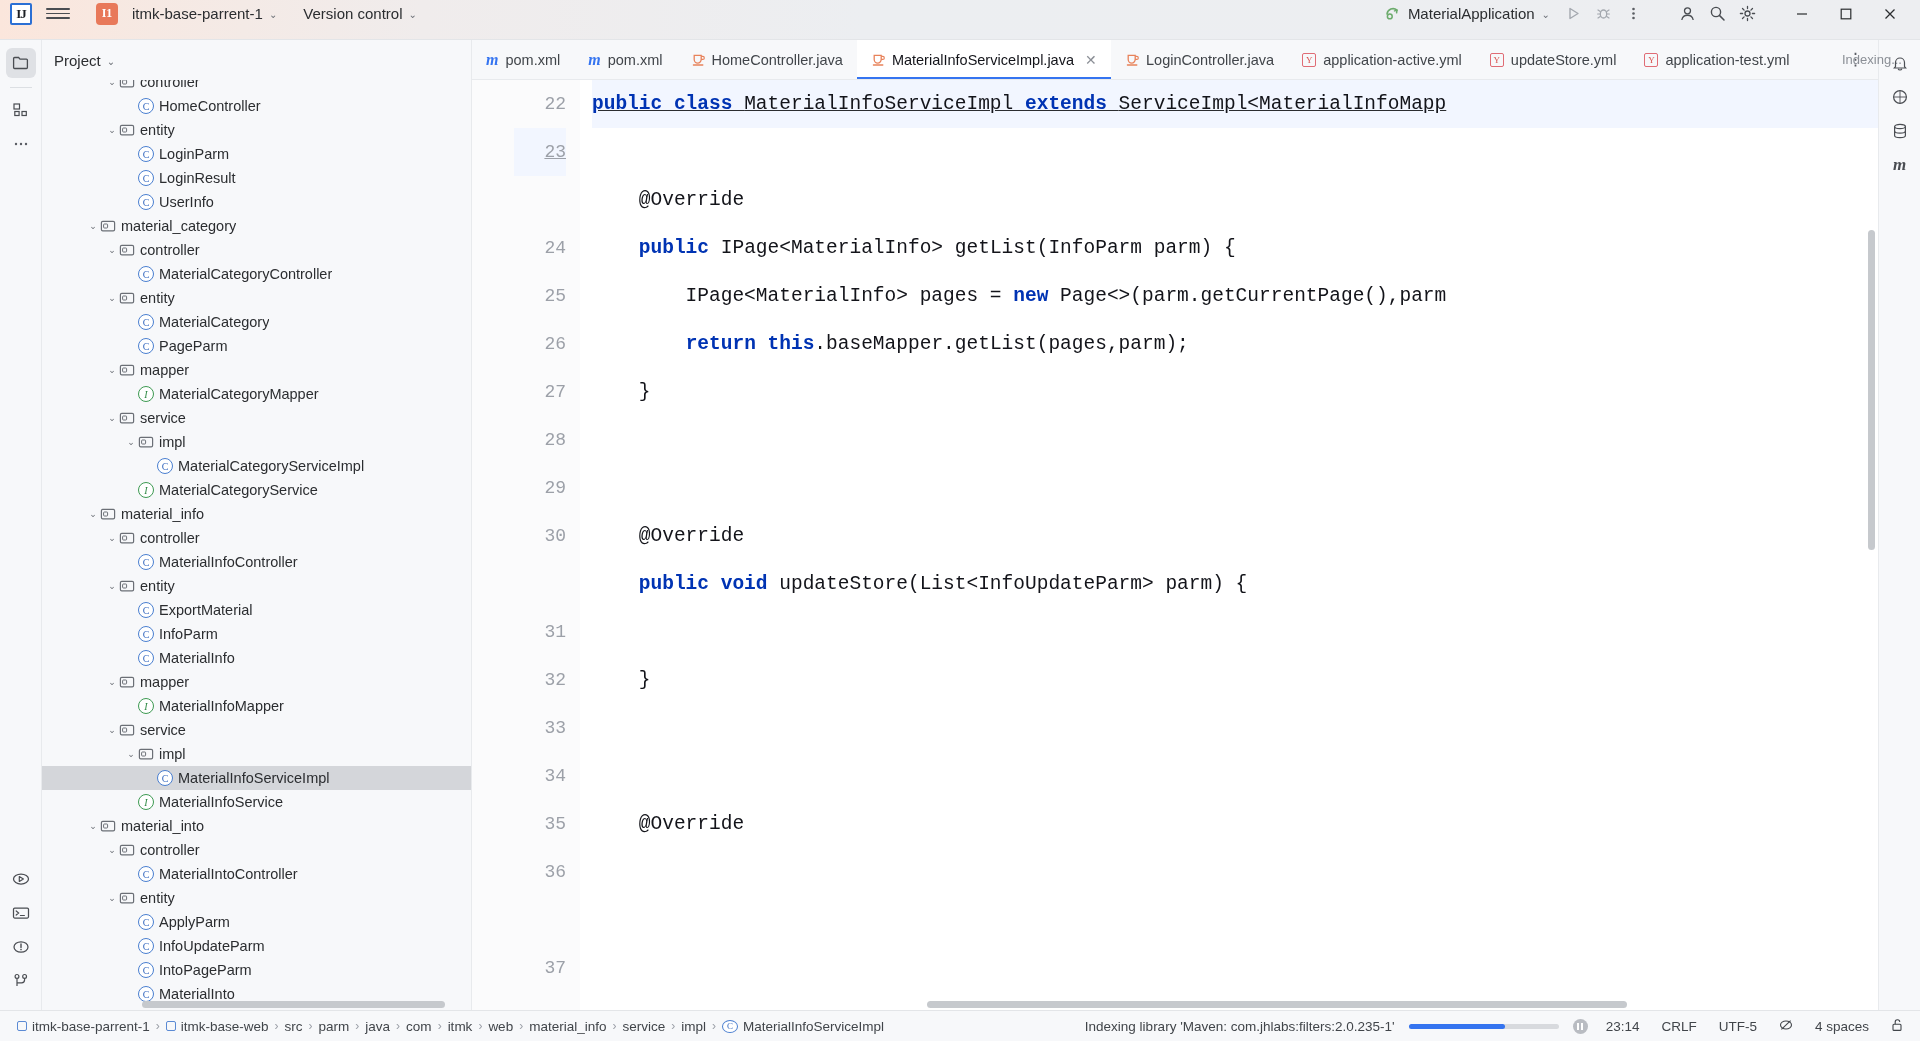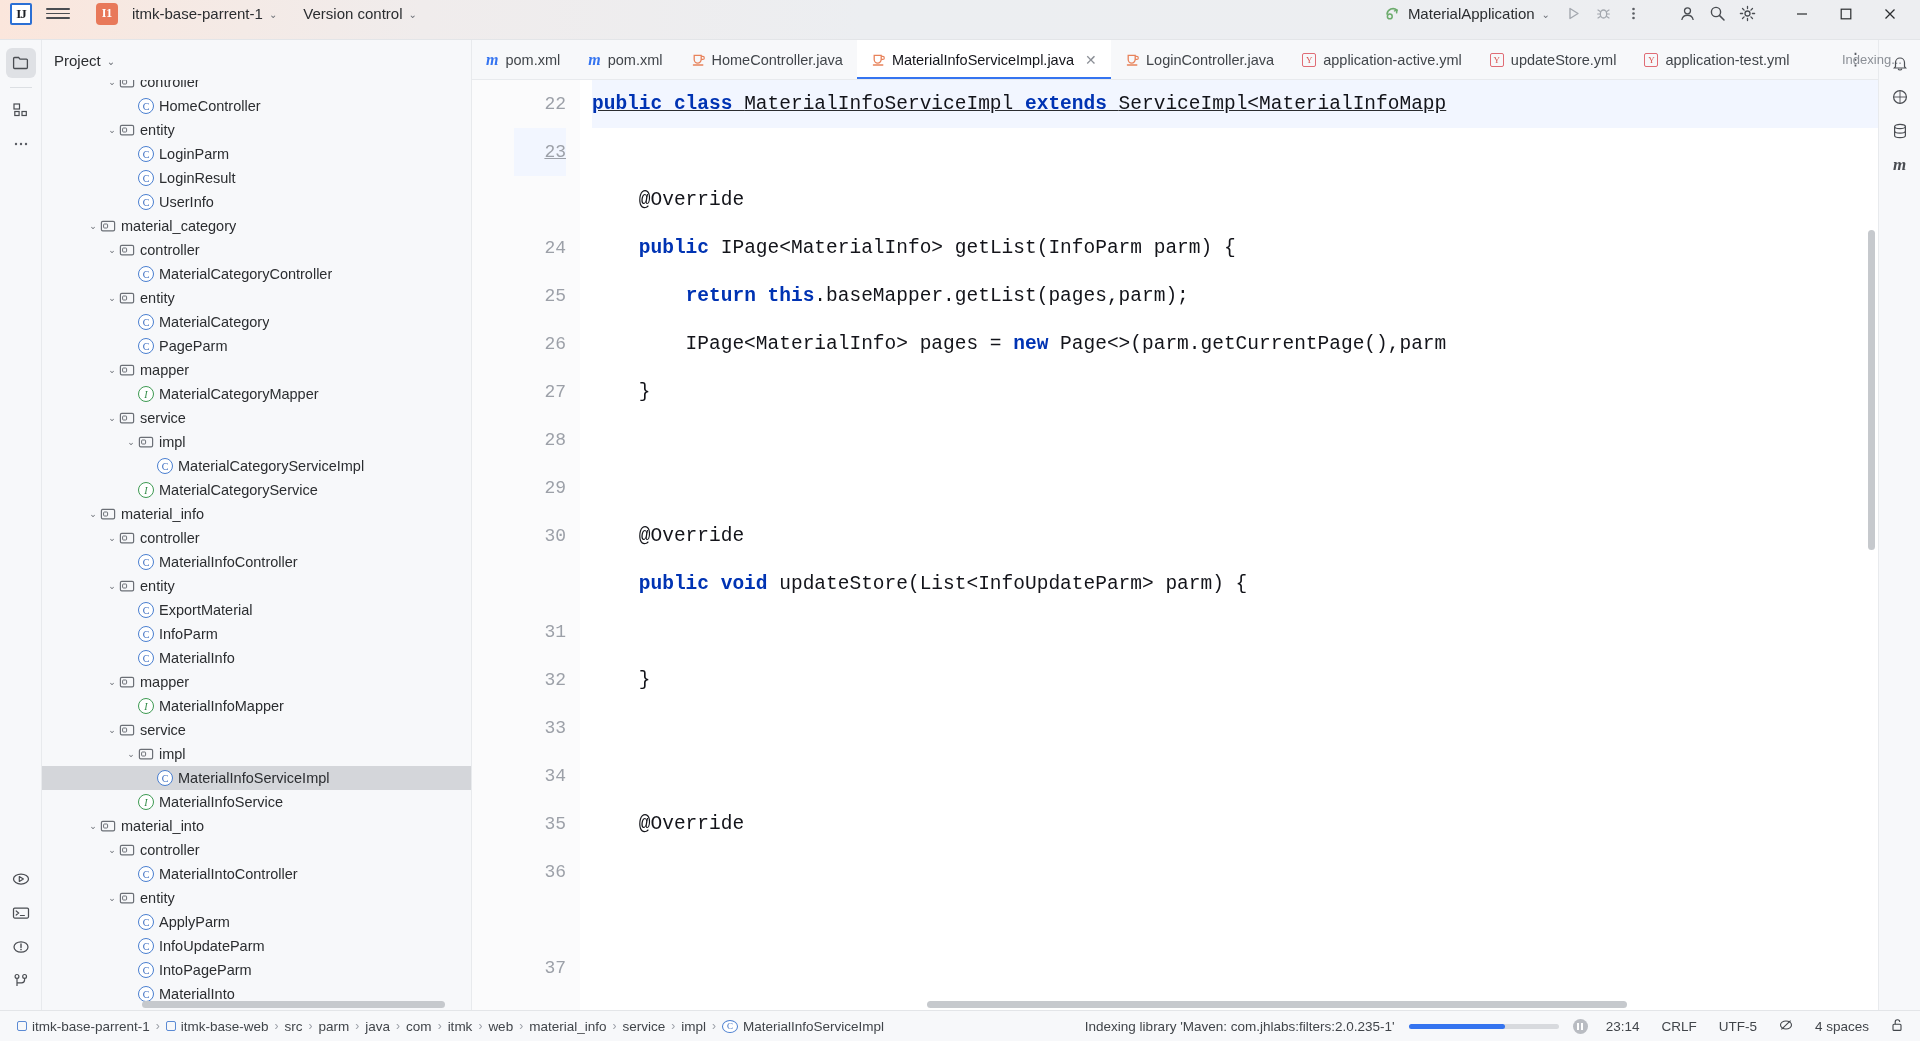--- a/index.html
+++ b/index.html
@@ -602,22 +602,22 @@
             <div class="ln">35</div>
             <div class="ln">36</div>
             <div class="ln"></div>
             <div class="ln">37</div>
           </div>
         <div class="code" id="code">
             <div class="ln hl"><span class="kw">public class </span><span class="plain">MaterialInfoServiceImpl </span><span class="kw">extends </span><span class="plain">ServiceImpl&lt;MaterialInfoMapp</span></div>
             <div class="ln">&nbsp;</div>
             <div class="ln"><span class="plain">    @Override</span></div>
             <div class="ln"><span class="kw">    public </span><span class="plain">IPage&lt;MaterialInfo&gt; getList(InfoParm parm) {</span></div>
+            <div class="ln"><span class="plain">        IPage&lt;MaterialInfo&gt; pages = </span><span class="kw">new </span><span class="plain">Page&lt;&gt;(parm.getCurrentPage(),parm</span></div>
             <div class="ln"><span class="plain">        </span><span class="kw">return this</span><span class="plain">.baseMapper.getList(pages,parm);</span></div>
-            <div class="ln"><span class="plain">        IPage&lt;MaterialInfo&gt; pages = </span><span class="kw">new </span><span class="plain">Page&lt;&gt;(parm.getCurrentPage(),parm</span></div>
             <div class="ln"><span class="plain">    }</span></div>
             <div class="ln">&nbsp;</div>
             <div class="ln">&nbsp;</div>
             <div class="ln"><span class="plain">    @Override</span></div>
             <div class="ln"><span class="kw">    public void </span><span class="plain">updateStore(List&lt;InfoUpdateParm&gt; parm) {</span></div>
             <div class="ln">&nbsp;</div>
             <div class="ln"><span class="plain">    }</span></div>
             <div class="ln">&nbsp;</div>
             <div class="ln">&nbsp;</div>
             <div class="ln"><span class="plain">    @Override</span></div>

